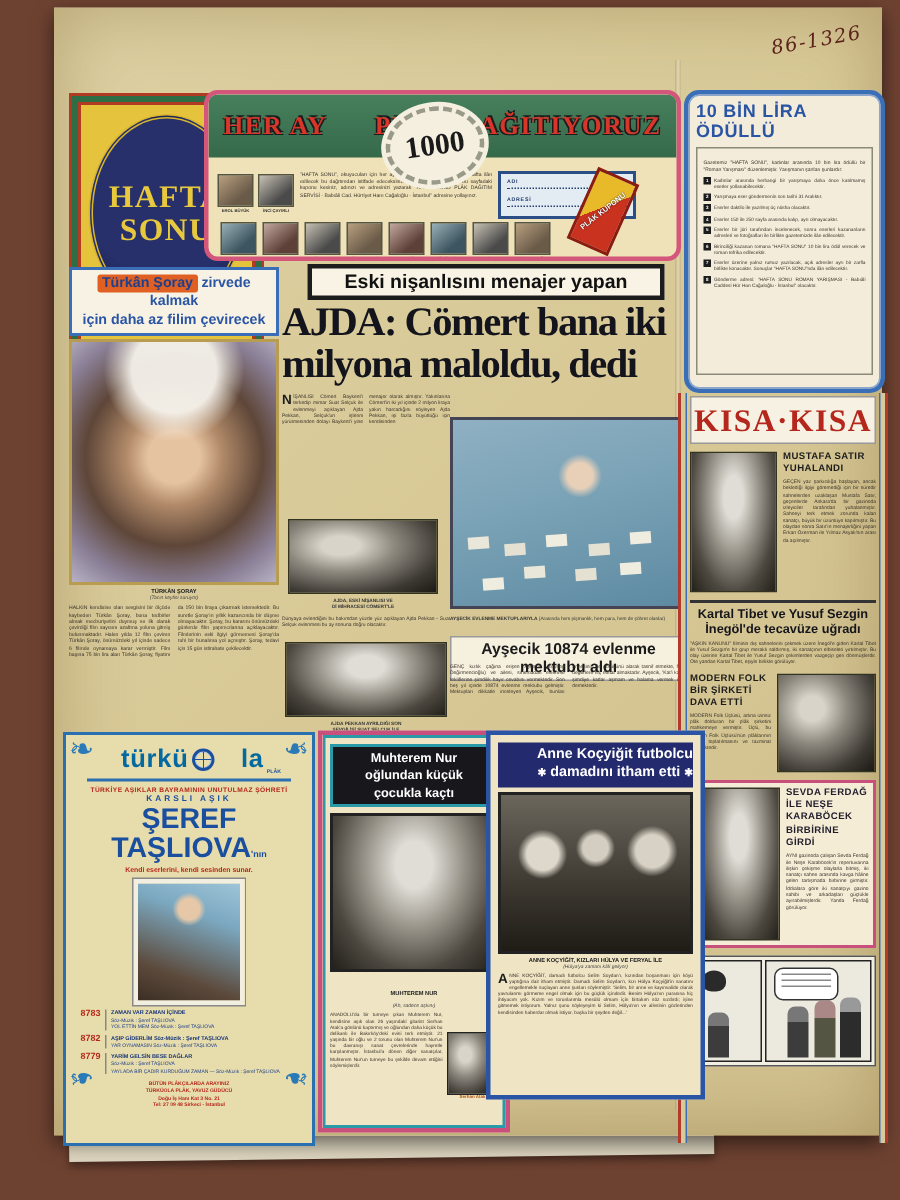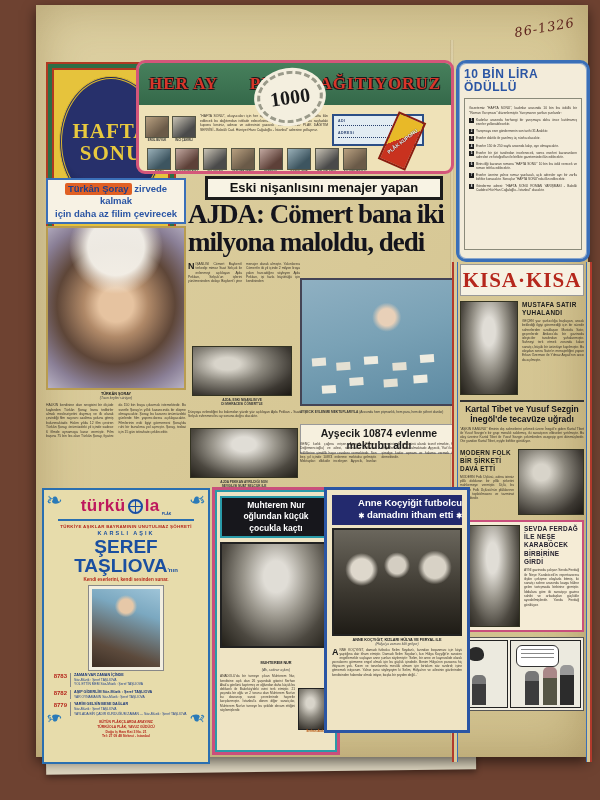--- a/index.html
+++ b/index.html
@@ -157,21 +157,21 @@
   .koc-cap { text-align:center; margin-top:2px; }
   .koc-body { margin-top:2px; font-size:3.2px; text-align:justify; line-height:1.3; color:#3a332a; height:72px; overflow:hidden; }
 
   
   .ad { position:absolute; left:42px; top:488px; width:168px; height:276px; background:#e7dcab;
     border:2px solid #2a6fb0; padding:4px 6px; overflow:hidden; }
   .orn { position:absolute; font-size:20px; color:#2a7ab8; line-height:1; }
   .o1 { left:2px; top:0; } .o2 { right:2px; top:0; transform:scaleX(-1); }
   .o3 { left:2px; bottom:34px; transform:scaleY(-1);} .o4 { right:2px; bottom:34px; transform:scale(-1,-1); }
   .ad-logo { display:flex; align-items:center; justify-content:center; gap:2px; margin-top:2px; }
-  .ad-logo .w1,.ad-logo .w2 { font-weight:bold; font-size:17px; color:#be185d; letter-spacing:.5px; }
+  .ad-logo .w1,.ad-logo .w2 { font-weight:bold; font-size:17px; color:#0369a1; letter-spacing:.5px;margin-left:16px; }
   .globe { width:15px; height:15px; border-radius:50%; border:2px solid #1a4fa0;
     background:
       linear-gradient(90deg, transparent 46%, #1a4fa0 46% 54%, transparent 54%),
       linear-gradient(0deg, transparent 46%, #1a4fa0 46% 54%, transparent 54%),
       radial-gradient(circle, #e7dcab 0 60%, #bcd 61%); }
   .ad-plak { font-size:3.5px; font-weight:bold; color:#1a4fa0; align-self:flex-end; }
   .ad-rule { height:2px; border-top:1px solid #2a6fb0; border-bottom:1px solid #2a6fb0; margin:3px 8px; }
   .ad-l1 { text-align:center; font-size:4.4px; font-weight:bold; color:#b5271c; letter-spacing:.3px; margin-top:2px; }
   .ad-l2 { text-align:center; font-size:5.5px; font-weight:bold; color:#1a4fa0; letter-spacing:2px; margin-top:1px; }
   .ad-artist { text-align:center; font-weight:bold; font-size:19px; color:#1a4fa0; letter-spacing:-.5px; line-height:1; margin-top:1px; }

